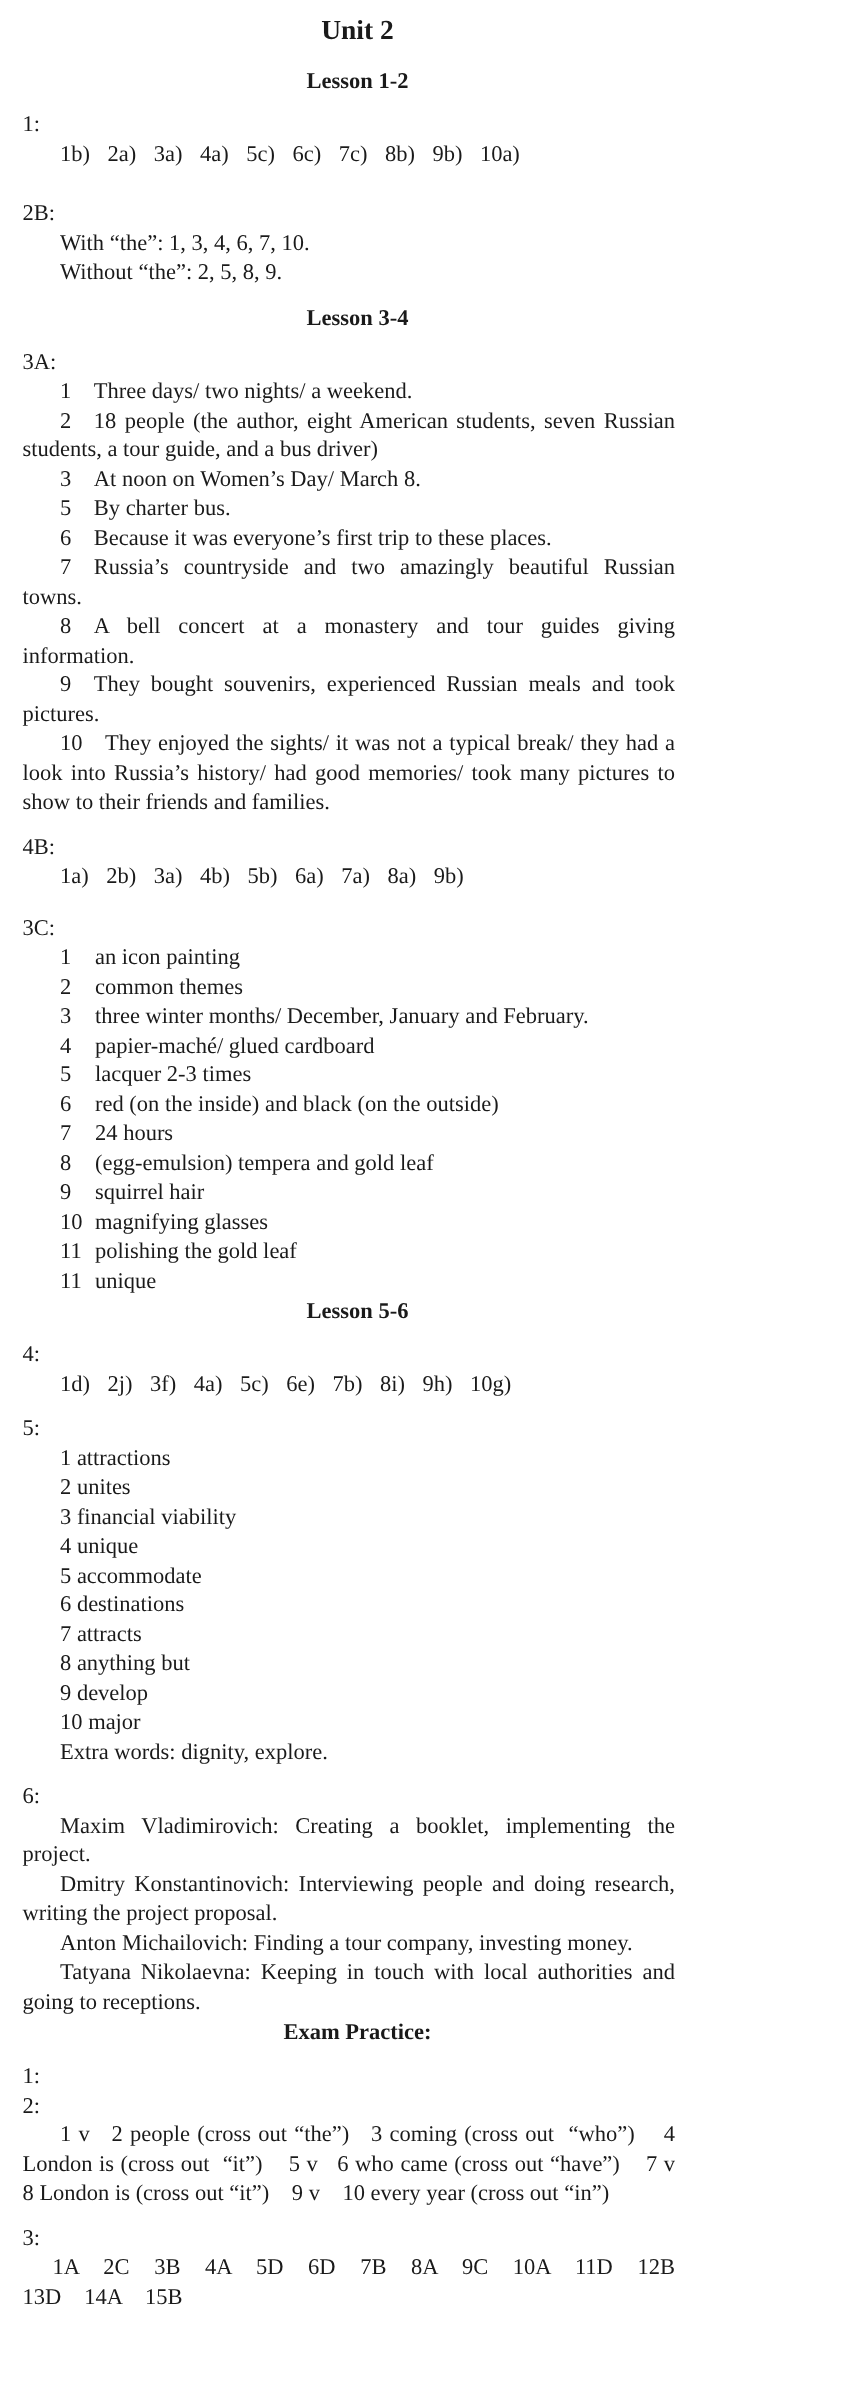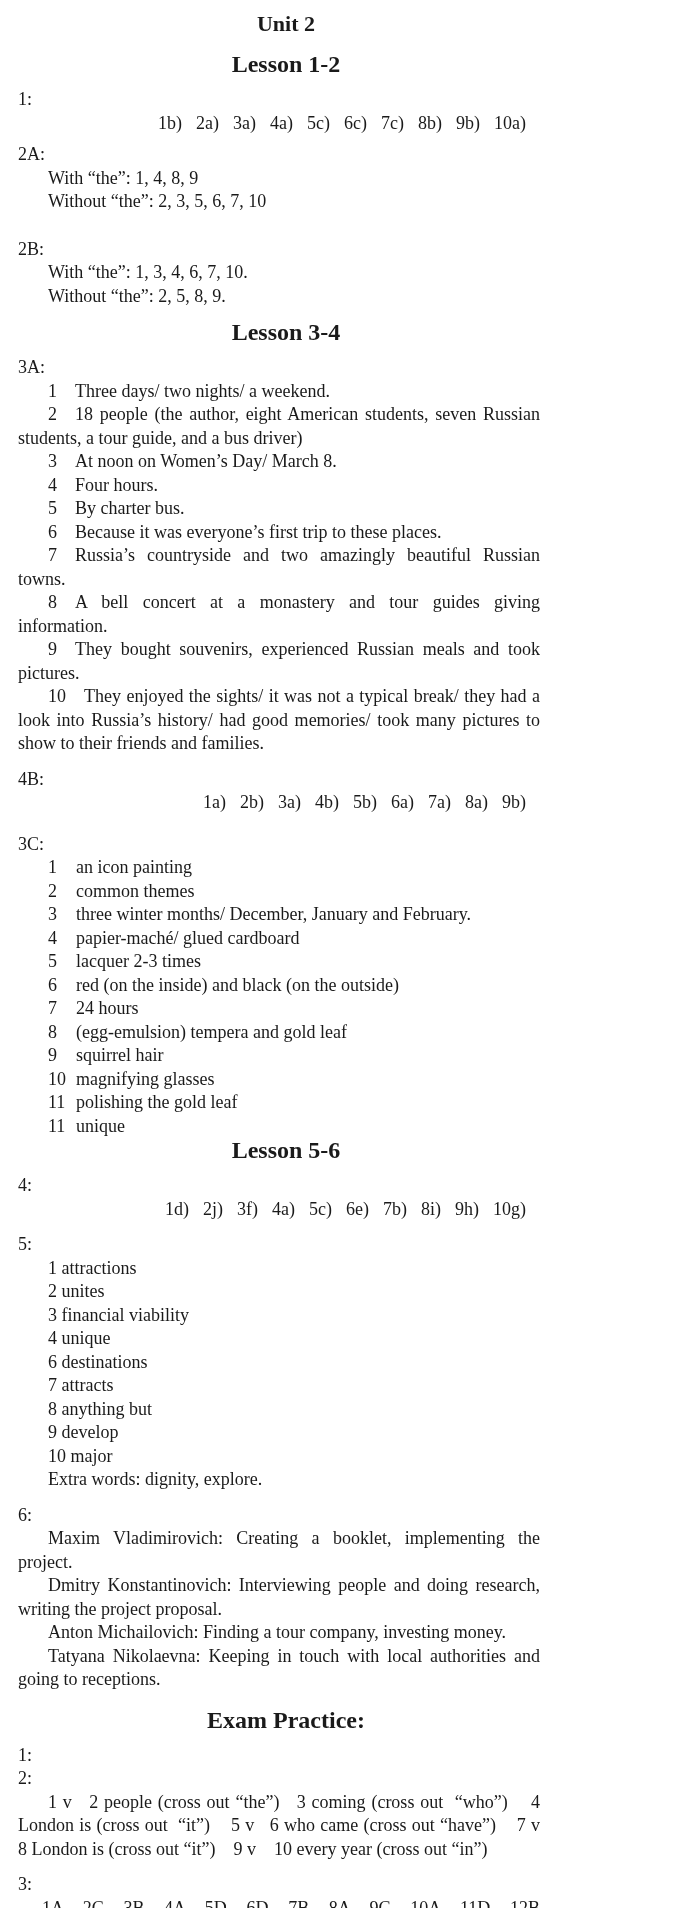--- a/index.html
+++ b/index.html
@@ -3,24 +3,24 @@
 <meta charset="utf-8">
 <style>
   html, body { margin: 0; padding: 0; background: #ffffff; }
   body {
     width: 678px; height: 1908px; overflow: hidden;
     font-family: "Liberation Serif", "DejaVu Serif", serif;
     color: #1a1a1a; font-size: 18px; line-height: 23.5px;
   }
   .page { position: relative; padding: 6px 8px 0 18px; box-sizing: border-box; width: 548px; }
   .unit-title { text-align: center; font-weight: bold; font-size: 22px; line-height: 28px; margin: 4px 0 14px 0; padding-left: 14px; }
-  .lesson-title { text-align: center; font-weight: bold; font-size: 24px; line-height: 24px; margin: 12px 0 12px 0; padding-left: 14px; }
+  .lesson-title { text-align: center; font-weight: bold; font-size: 18px; line-height: 24px; margin: 12px 0 12px 0; padding-left: 14px; }
   .ex-label { margin-top: 8px; }
   .indent { padding-left: 30px; }
-  .answers { padding-left: 30px; word-spacing: 0; text-align: right; }
+  .answers { padding-left: 30px; word-spacing: 0; }
   .answers span { margin-right: 14px; }
   .num-row { display: flex; padding-left: 30px; }
   .num-row .n { width: 28px; flex: none; }
   .para { text-indent: 30px; text-align: justify; }
   .ex3-answers { text-indent: 24px; text-align: justify; word-spacing: 14px; }
 </style>
 </head>
 <body>
 
 <div class="page">
@@ -28,43 +28,37 @@
   <div class="unit-title">Unit 2</div>
 
   <section>
     <div class="lesson-title">Lesson 1-2</div>
 
     <div>
       <div class="ex-label">1:</div>
       <div class="answers"><span>1b)</span><span>2a)</span><span>3a)</span><span>4a)</span><span>5c)</span><span>6c)</span><span>7c)</span><span>8b)</span><span>9b)</span><span>10a)</span></div>
     </div>
 
-    <div style="margin-top:8px">
-      <div class="ex-label">2A:</div>
-      <div class="indent">With “the”: 1, 4, 8, 9</div>
-      <div class="indent">Without “the”: 2, 3, 5, 6, 7, 10</div>
-    </div>
 
     <div style="margin-top:24px">
       <div class="ex-label">2B:</div>
       <div class="indent">With “the”: 1, 3, 4, 6, 7, 10.</div>
       <div class="indent">Without “the”: 2, 5, 8, 9.</div>
     </div>
   </section>
 
   <section>
     <div class="lesson-title">Lesson 3-4</div>
 
     <div>
       <div>3A:</div>
       <div>
           <div class="para">1  Three days/  two nights/  a weekend.</div>
           <div class="para">2  18 people (the author, eight American students, seven Russian students, a tour guide, and a bus driver)</div>
           <div class="para">3  At noon on Women’s Day/ March 8.</div>
-          <div class="para">4  Four hours.</div>
           <div class="para">5  By charter bus.</div>
           <div class="para">6  Because it was everyone’s first trip to these places.</div>
           <div class="para">7  Russia’s countryside and two amazingly beautiful Russian towns.</div>
           <div class="para">8  A bell concert at a monastery and tour guides giving information.</div>
           <div class="para">9  They bought souvenirs, experienced Russian meals and took pictures.</div>
           <div class="para">10  They enjoyed the sights/ it was not a typical break/  they had a look into Russia’s history/  had good memories/ took many pictures to show to their friends and families.</div>
         </div>
     </div>
 
     <div style="margin-top:12px">
@@ -135,20 +129,21 @@
       <div class="answers"><span>1d)</span><span>2j)</span><span>3f)</span><span>4a)</span><span>5c)</span><span>6e)</span><span>7b)</span><span>8i)</span><span>9h)</span><span>10g)</span></div>
     </div>
 
     <div style="margin-top:12px">
       <div>5:</div>
       <div>
           <div class="indent">1 attractions</div>
           <div class="indent">2 unites</div>
           <div class="indent">3 financial viability</div>
           <div class="indent">4 unique</div>
+          <div class="indent">5 accommodate</div>
           <div class="indent">6 destinations</div>
           <div class="indent">7 attracts</div>
           <div class="indent">8 anything but</div>
           <div class="indent">9 develop</div>
           <div class="indent">10 major</div>
         </div>
       <div class="indent">Extra words: dignity, explore.</div>
     </div>
 
     <div style="margin-top:12px">
@@ -156,21 +151,21 @@
       <div>
           <div class="para">Maxim Vladimirovich: Creating a booklet, implementing the project.</div>
           <div class="para">Dmitry Konstantinovich: Interviewing people and doing research, writing the project proposal.</div>
           <div class="para">Anton Michailovich: Finding a tour company, investing money.</div>
           <div class="para">Tatyana Nikolaevna: Keeping in touch with local authorities and going to receptions.</div>
         </div>
     </div>
   </section>
 
   <section>
-    <div class="lesson-title" style="margin-top:16px">Exam Practice:</div>
+    <div class="lesson-title" style="margin-top:0">Exam Practice:</div>
 
     <div>
       <div>1:</div>
     </div>
 
     <div>
       <div>2:</div>
       <div class="para" style="white-space:pre-wrap">1 v   2 people (cross out “the”)   3 coming (cross out  “who”)    4 London is (cross out  “it”)    5 v   6 who came (cross out “have”)    7 v   8 London is (cross out “it”)    9 v    10 every year (cross out “in”)</div>
     </div>
 

